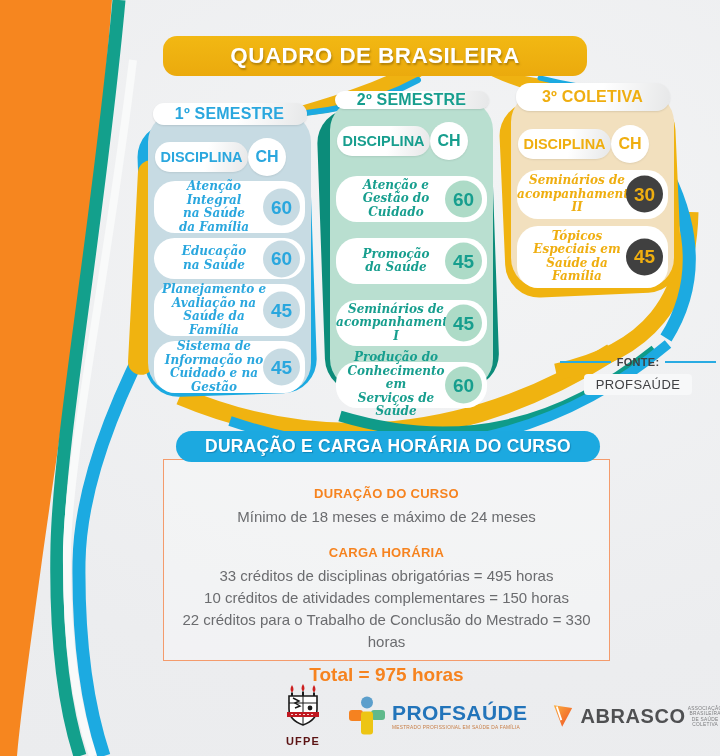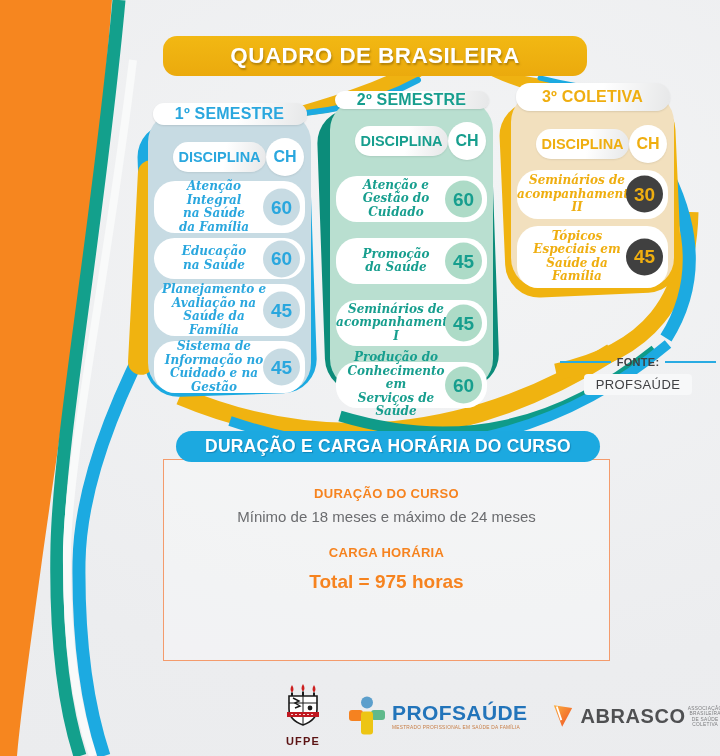--- a/index.html
+++ b/index.html
@@ -22,21 +22,21 @@
   .col2{left:330px;top:100px;width:163px;height:289px;background:#B9DFD0;}
   .col3{left:511px;top:92px;width:163px;height:196px;background:#F2E0BE;}
   .c1{color:#2AA7DE;} .c2{color:#179E8E;} .c3{color:#EFAE10;}
   .tint1{background:#C7DBE3;} .tint2{background:#ADDBC7;} .tint3{background:#404040;}
 
   .sem-pill{margin-top:-9px;height:29px;min-width:134px;padding:0 10px;border-radius:15px;
     background:linear-gradient(100deg,#ffffff 55%,#E6E7E8 100%);box-shadow:0 1px 2px rgba(0,0,0,.10);
     display:flex;align-items:center;justify-content:center;}
   .sem-pill span{font-weight:bold;font-size:16px;letter-spacing:.2px;}
 
-  .thead{display:flex;align-items:center;justify-content:flex-end;margin-top:13px;width:100%;padding:0 1px;box-sizing:border-box;}
+  .thead{display:flex;align-items:center;justify-content:flex-start;margin-top:13px;width:100%;padding:0 1px;box-sizing:border-box;}
   .disc-pill{height:30px;width:93px;border-radius:15px;background:linear-gradient(100deg,#ffffff 55%,#E6E7E8 100%);
     box-shadow:0 1px 2px rgba(0,0,0,.08);display:flex;align-items:center;justify-content:center;
     font-weight:bold;font-size:14.5px;}
   .ch-circ{width:38px;height:38px;border-radius:50%;background:#fff;box-shadow:0 1px 2px rgba(0,0,0,.08);
     display:flex;align-items:center;justify-content:center;font-weight:bold;font-size:16px;}
 
   .drow{position:relative;width:100%;background:#fff;border-radius:21px;margin-top:5px;
     display:flex;align-items:center;justify-content:center;padding:5px 38px 5px 7px;min-height:41px;box-sizing:border-box;}
   .col2 .drow{min-height:46px;margin-top:16px;}
   .col3 .drow{min-height:48px;margin-top:7px;}
@@ -215,20 +215,25 @@
     <span class="fonte-value">PROFSAÚDE</span>
   </div>
 
   <div class="dur-banner">
     <span>DURAÇÃO E CARGA HORÁRIA DO CURSO</span>
   </div>
   <div class="dur-box">
     <div class="sec-title">DURAÇÃO DO CURSO</div>
     <div class="sec-text">Mínimo de 18 meses e máximo de 24 meses</div>
     <div class="sec-title wk-title">CARGA HORÁRIA</div>
+    <div class="wk-lines">
+      <div>33 créditos de disciplinas obrigatórias = 495 horas</div>
+      <div>10 créditos de atividades complementares = 150 horas</div>
+      <div>22 créditos para o Trabalho de Conclusão do Mestrado = 330 horas</div>
+    </div>
     <div class="total">Total = 975 horas</div>
   </div>
 
   <div class="logos">
 
     <div class="logo">
       <svg width="40" height="50" viewBox="0 0 40 50">
         <g fill="#CC1F1F">
           <path d="M9,1 C7,4 7,6.5 9,8.5 C11,6.5 11,4 9,1 Z"></path>
           <path d="M20,0 C18,3 18,5.5 20,7.5 C22,5.5 22,3 20,0 Z"></path>

